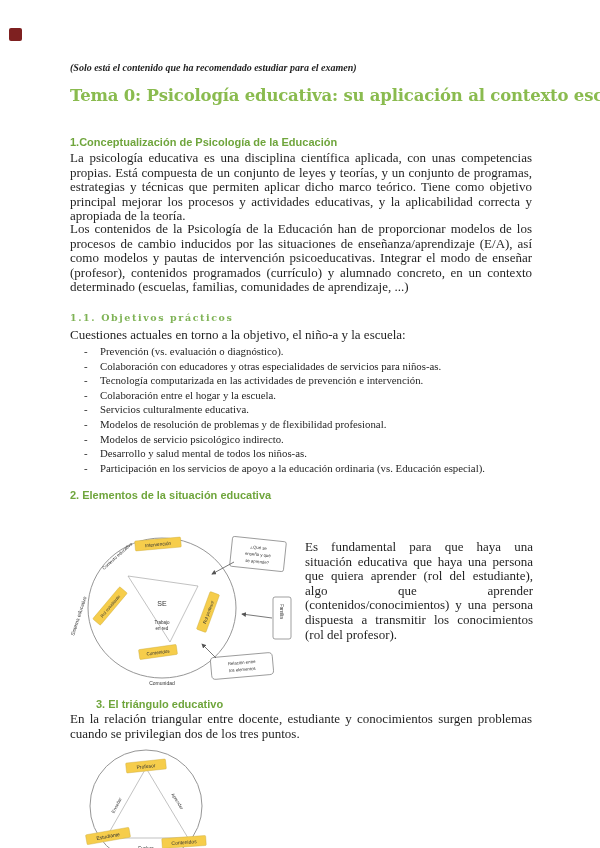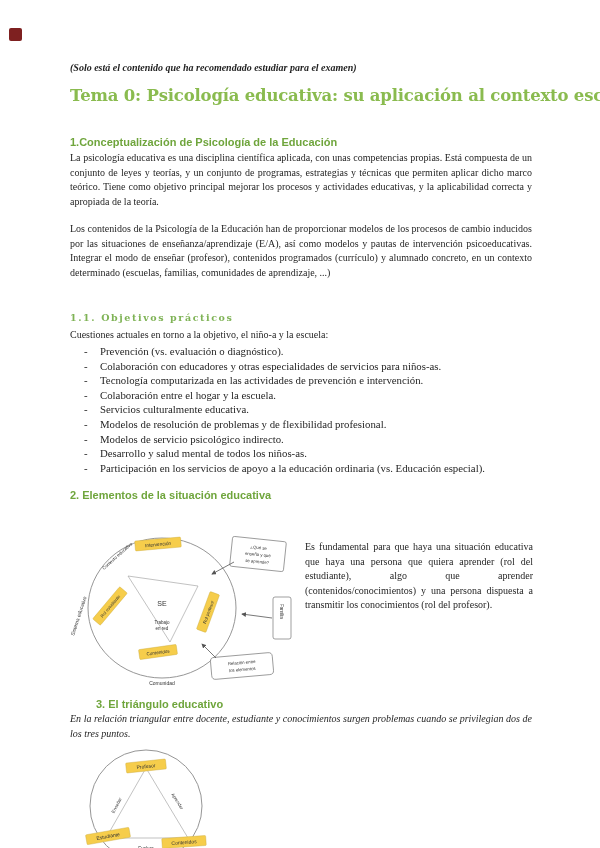--- a/index.html
+++ b/index.html
@@ -28,21 +28,21 @@
     font-family:"Liberation Sans", sans-serif;
     font-weight:bold; font-size:11px;
     color:var(--heading-green,#6FA53C);
   }
   .sub-heading {
     font-family:"DejaVu Serif", serif;
     font-weight:bold; font-size:9.5px; letter-spacing:1.6px;
     color:var(--subheading-green,#7FB356);
   }
   .body-text {
-    font-size:10px; line-height:14.6px; text-align:justify;
+    font-size:13px; line-height:14.6px; text-align:justify;
   }
   .bullets { left:70px; top:344px; width:462px; }
   .bullet-row { display:flex; font-size:10.8px; line-height:14.6px; }
   .bullet-dash { width:16px; padding-left:14px; flex:0 0 auto; }
   .bullet-text { flex:1 1 auto; text-align:justify; }
   svg { display:block; }
   svg text { font-family:"Liberation Sans", sans-serif; fill:#333; }
   .hl { fill:var(--highlight-yellow,#F6CD4B); stroke:#c9a93a; stroke-width:0.4; }
   .callout { fill:#ffffff; stroke:#777; stroke-width:0.7; }
   .rim { fill:none; stroke:#8a8a8a; stroke-width:0.9; }
@@ -165,21 +165,21 @@
 
     <line class="arrow" x1="176" y1="38" x2="154" y2="50" marker-end="url(#arr)"></line>
     <line class="arrow" x1="214" y1="94" x2="184" y2="90" marker-end="url(#arr)"></line>
     <line class="arrow" x1="158" y1="134" x2="144" y2="120" marker-end="url(#arr)"></line>
   </svg>
 
   <div class="abs body-text" style="left:305px; top:540px; width:228px;">Es fundamental para que haya una situación educativa que haya una persona que quiera aprender (rol del estudiante), algo que aprender (contenidos/conocimientos) y una persona dispuesta a transmitir los conocimientos (rol del profesor).</div>
 
   <div class="abs sec-heading" style="left:60px; top:698px;margin-left:36px;">3. El triángulo educativo</div>
 
-  <div class="abs body-text" style="left:70px; top:712px; width:462px;font-style:italic;">En la relación triangular entre docente, estudiante y conocimientos surgen problemas cuando se privilegian dos de los tres puntos.</div>
+  <div class="abs body-text" style="left:70px; top:712px; width:462px;">En la relación triangular entre docente, estudiante y conocimientos surgen problemas cuando se privilegian dos de los tres puntos.</div>
 
   <svg class="abs" style="left:64px; top:744px;" width="172" height="124" viewBox="0 0 172 124">
     <circle class="rim" cx="82" cy="62" r="56"></circle>
     <line class="tri" x1="82" y1="24" x2="42" y2="94"></line>
     <line class="tri" x1="82" y1="24" x2="124" y2="94"></line>
     <line class="tri" x1="42" y1="94" x2="124" y2="94"></line>
 
     <text transform="translate(54,62) rotate(-62)" font-size="4.5" text-anchor="middle">Enseñar</text>
     <text transform="translate(112,58) rotate(58)" font-size="4.5" text-anchor="middle">Aprender</text>
     <text x="82" y="106" font-size="4.5" text-anchor="middle">Evaluar</text>

